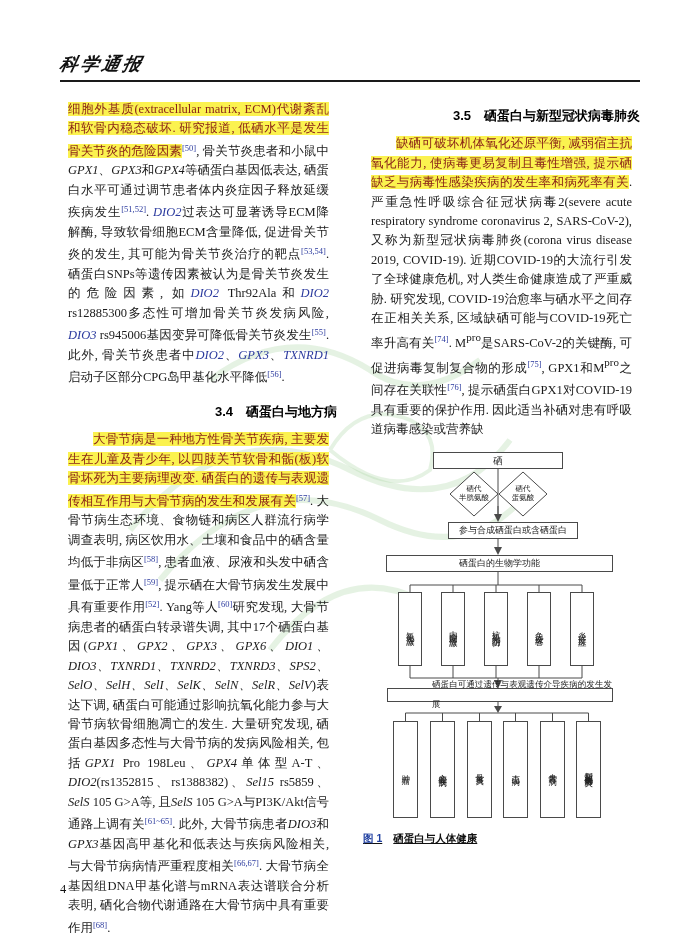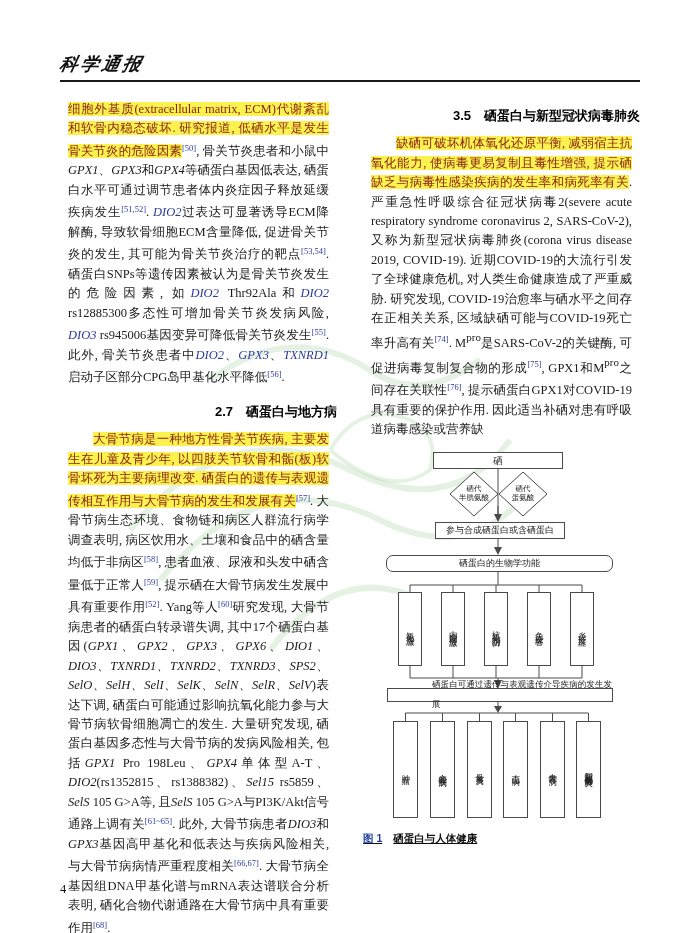--- a/index.html
+++ b/index.html
@@ -41,22 +41,22 @@
   .figure-wrap{
     margin-top:12px;position:relative;width:278px;height:368px;
     font-family:"Liberation Sans","DejaVu Sans",sans-serif;z-index:2;
   }
   .fig-svg{position:absolute;left:0;top:0;}
   .fnode{
     position:absolute;border:1px solid var(--line-gray);background:#fff;
     display:flex;align-items:center;justify-content:center;color:#222;box-sizing:border-box;
   }
   .node-se{left:70px;top:0px;width:130px;height:17px;font-size:9.5px;}
-  .node-syn{left:72px;top:70px;width:130px;height:17px;font-size:9px;}
-  .node-fun{left:23px;top:103px;width:227px;height:17px;font-size:9px;border-radius:7px;}
+  .node-syn{left:85px;top:70px;width:130px;height:17px;font-size:9px;}
+  .node-fun{left:23px;top:103px;width:227px;height:17px;font-size:9px;}
   .node-med{left:24px;top:236px;width:226px;height:14px;font-size:8.5px;padding-left:44px;}
   .dlabel{
     position:absolute;width:56px;text-align:center;font-size:7.5px;line-height:9px;
     white-space:pre-line;color:#222;
   }
   .dlabel.left{left:83px;top:32px;}
   .dlabel.right{left:132px;top:32px;}
   .vbox{writing-mode:vertical-rl;text-orientation:upright;letter-spacing:2px;font-size:8.5px;}
   .vfun{top:140px;width:24px;height:74px;}
   .vf0{left:35px;} .vf1{left:78px;} .vf2{left:121px;} .vf3{left:164px;} .vf4{left:207px;}
@@ -85,21 +85,21 @@
       <path d="M240 220 q 30 -50 80 -30 q 30 14 20 50 q -40 30 -100 -20" stroke-width="4"></path>
     </g>
   </svg>
 
   <div class="logo">科学通报</div>
   <div class="header-rule"></div>
 
   <div class="columns">
     <div class="col">
         <p class="para"><span class="s-hl">细胞外基质(extracellular matrix, ECM)代谢紊乱和软骨内稳态破坏. 研究报道, 低硒水平是发生骨关节炎的危险因素</span><span class="s-c">[50]</span><span class="s-n">, 骨关节炎患者和小鼠中</span><span class="s-g">GPX1</span><span class="s-n">、</span><span class="s-g">GPX3</span><span class="s-n">和</span><span class="s-g">GPX4</span><span class="s-n">等硒蛋白基因低表达, 硒蛋白水平可通过调节患者体内炎症因子释放延缓疾病发生</span><span class="s-c">[51,52]</span><span class="s-n">. </span><span class="s-gb">DIO2</span><span class="s-n">过表达可显著诱导ECM降解酶, 导致软骨细胞ECM含量降低, 促进骨关节炎的发生, 其可能为骨关节炎治疗的靶点</span><span class="s-c">[53,54]</span><span class="s-n">. 硒蛋白SNPs等遗传因素被认为是骨关节炎发生的危险因素, 如</span><span class="s-gb">DIO2</span><span class="s-n"> Thr92Ala和</span><span class="s-gb">DIO2</span><span class="s-n"> rs12885300多态性可增加骨关节炎发病风险, </span><span class="s-gb">DIO3</span><span class="s-n"> rs945006基因变异可降低骨关节炎发生</span><span class="s-c">[55]</span><span class="s-n">. 此外, 骨关节炎患者中</span><span class="s-gb">DIO2</span><span class="s-n">、</span><span class="s-gb">GPX3</span><span class="s-n">、</span><span class="s-gb">TXNRD1</span><span class="s-n">启动子区部分CPG岛甲基化水平降低</span><span class="s-c">[56]</span><span class="s-n">.</span></p>
-        <div class="sec-heading"><span class="sec-num">2.7</span><span>硒蛋白与地方病</span></div>
+        <div class="sec-heading"><span class="sec-num">3.4</span><span>硒蛋白与地方病</span></div>
         <p class="para indent"><span class="s-hl">大骨节病是一种地方性骨关节疾病, 主要发生在儿童及青少年, 以四肢关节软骨和骺(板)软骨坏死为主要病理改变. 硒蛋白的遗传与表观遗传相互作用与大骨节病的发生和发展有关</span><span class="s-c">[57]</span><span class="s-n">. 大骨节病生态环境、食物链和病区人群流行病学调查表明, 病区饮用水、土壤和食品中的硒含量均低于非病区</span><span class="s-c">[58]</span><span class="s-n">, 患者血液、尿液和头发中硒含量低于正常人</span><span class="s-c">[59]</span><span class="s-n">, 提示硒在大骨节病发生发展中具有重要作用</span><span class="s-c">[52]</span><span class="s-n">. Yang等人</span><span class="s-c">[60]</span><span class="s-n">研究发现, 大骨节病患者的硒蛋白转录谱失调, 其中17个硒蛋白基因(</span><span class="s-g">GPX1、GPX2、GPX3、GPX6、DIO1、DIO3、TXNRD1、TXNRD2、TXNRD3、SPS2、SelO、SelH、SelI、SelK、SelN、SelR、SelV</span><span class="s-n">)表达下调, 硒蛋白可能通过影响抗氧化能力参与大骨节病软骨细胞凋亡的发生. 大量研究发现, 硒蛋白基因多态性与大骨节病的发病风险相关, 包括</span><span class="s-g">GPX1</span><span class="s-n"> Pro 198Leu、</span><span class="s-g">GPX4</span><span class="s-n">单体型A-T、</span><span class="s-g">DIO2</span><span class="s-n">(rs1352815、rs1388382)、</span><span class="s-g">Sel15</span><span class="s-n"> rs5859、</span><span class="s-g">SelS</span><span class="s-n"> 105 G&gt;A等, 且</span><span class="s-g">SelS</span><span class="s-n"> 105 G&gt;A与PI3K/Akt信号通路上调有关</span><span class="s-c">[61~65]</span><span class="s-n">. 此外, 大骨节病患者</span><span class="s-g">DIO3</span><span class="s-n">和</span><span class="s-g">GPX3</span><span class="s-n">基因高甲基化和低表达与疾病风险相关, 与大骨节病病情严重程度相关</span><span class="s-c">[66,67]</span><span class="s-n">. 大骨节病全基因组DNA甲基化谱与mRNA表达谱联合分析表明, 硒化合物代谢通路在大骨节病中具有重要作用</span><span class="s-c">[68]</span><span class="s-n">.</span></p>
         <p class="para indent"><span class="s-n">克山病是一种以心肌线粒体损伤为主要特征的地方性心肌病, 其流行的地理环境特点是低硒</span><span class="s-c">[69]</span><span class="s-n">. 研究表明, 克山病流行区居民血清SelP水平明显低于非流行区</span></p>
       </div>
 
     <div class="col">
       <div>
           <div class="sec-heading"><span class="sec-num">3.5</span><span>硒蛋白与新型冠状病毒肺炎</span></div>
           <p class="para indent"><span class="s-hl">缺硒可破坏机体氧化还原平衡, 减弱宿主抗氧化能力, 使病毒更易复制且毒性增强, 提示硒缺乏与病毒性感染疾病的发生率和病死率有关</span><span class="s-n">. 严重急性呼吸综合征冠状病毒2(severe acute respiratory syndrome coronavirus 2, SARS-CoV-2), 又称为新型冠状病毒肺炎(corona virus disease 2019, COVID-19). 近期COVID-19的大流行引发了全球健康危机, 对人类生命健康造成了严重威胁. 研究发现, COVID-19治愈率与硒水平之间存在正相关关系, 区域缺硒可能与COVID-19死亡率升高有关</span><span class="s-c">[74]</span><span class="s-n">. M</span><span class="s-sp">pro</span><span class="s-n">是SARS-CoV-2的关键酶, 可促进病毒复制复合物的形成</span><span class="s-c">[75]</span><span class="s-n">, GPX1和M</span><span class="s-sp">pro</span><span class="s-n">之间存在关联性</span><span class="s-c">[76]</span><span class="s-n">, 提示硒蛋白GPX1对COVID-19具有重要的保护作用. 因此适当补硒对患有呼吸道病毒感染或营养缺</span></p>
         </div>
 

